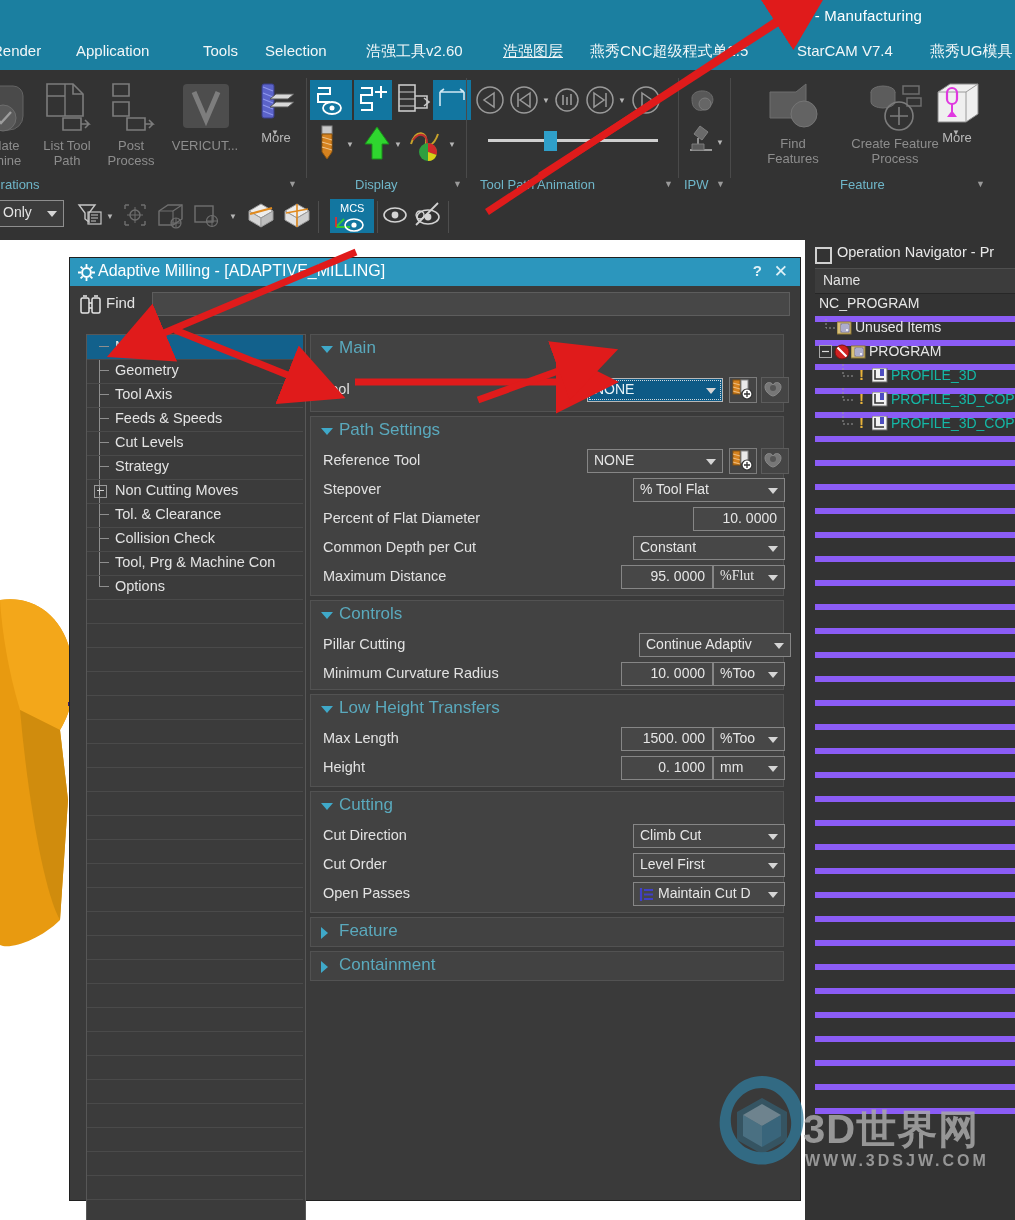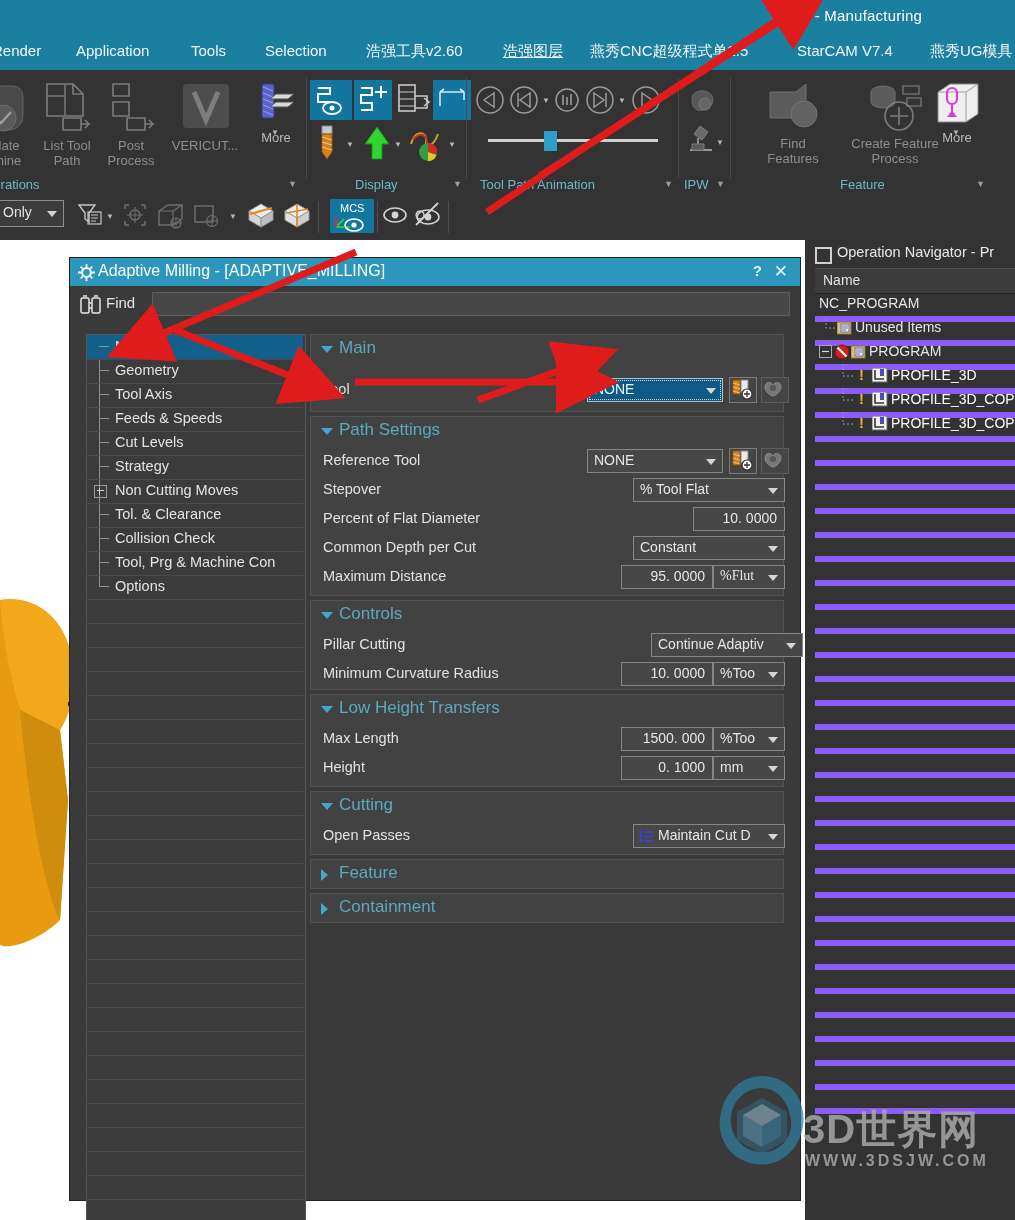--- a/index.html
+++ b/index.html
@@ -39,21 +39,21 @@
   
   #onav-title{position:absolute;left:0;top:0;width:210px;height:28px;background:#333;}
   #onav-title .sq{position:absolute;left:10px;top:7px;width:13px;height:13px;border:2px solid #d0d0d0;}
   #onav-title .txt{position:absolute;left:32px;top:4px;color:#e8e8e8;font-size:14.5px;white-space:nowrap;}
   #onav-hdr{position:absolute;left:10px;top:28px;width:200px;height:24px;background:#3c3c3c;
      border-top:1px solid #4f4f4f;border-bottom:1px solid #272727;}
   #onav-hdr span{position:absolute;left:8px;top:3px;color:#e2e2e2;font-size:14px;}
   .orow{position:absolute;left:10px;width:200px;height:24px;border-bottom:6px solid #8b5cf6;}
   .orow .olabel{position:absolute;top:3px;font-size:14px;white-space:nowrap;}
   .owhite{color:#e6e6e6;}
-  .oblue{color:#ffffff;}
+  .oblue{color:#14b8a6;}
 
   
   #dlg{left:70px;top:258px;width:730px;height:942px;background:#3a3a3a;
        box-shadow:0 0 0 1px #202020;}
   #dlg-title{position:absolute;left:0;top:0;width:730px;height:28px;background:#2c96bd;}
   #dlg-title .gear{position:absolute;left:8px;top:6px;}
   #dlg-title .t{position:absolute;left:28px;top:4px;color:#ffffff;font-size:16px;white-space:nowrap;}
   #dlg-title .q{position:absolute;right:38px;top:4px;color:#dff1f7;font-size:15px;font-weight:bold;cursor:pointer;}
   #dlg-title .x{position:absolute;right:12px;top:3px;color:#dff1f7;font-size:17px;cursor:pointer;}
 
@@ -229,21 +229,21 @@
   <div class="orow" style="top:844px;"></div>
 </div>
 
 <div class="abs" id="titlebar">
   <span class="apptitle">NX - Manufacturing</span>
 </div>
 
 <div class="abs" id="menubar">
   <span class="mi" style="left:-8px;">Render</span>
   <span class="mi" style="left:76px;">Application</span>
-  <span class="mi" style="left:191px;">Tools</span>
+  <span class="mi" style="left:203px;">Tools</span>
   <span class="mi" style="left:265px;">Selection</span>
   <span class="mi" style="left:366px;">浩强工具v2.60</span>
   <span class="mi" style="left:503px;text-decoration:underline;">浩强图层</span>
   <span class="mi" style="left:590px;">燕秀CNC超级程式单2.5</span>
   <span class="mi" style="left:797px;">StarCAM V7.4</span>
   <span class="mi" style="left:930px;">燕秀UG模具</span>
 </div>
 
 <div class="abs" id="ribbon">
 
@@ -733,21 +733,21 @@
       </div>
     </div>
 
     <div class="sect">
       <div class="secthdr">
         <span class="tri open"></span>
         <span class="stitle">Controls</span>
       </div>
       <div class="frow">
         <span class="flabel">Pillar Cutting</span>
-        <div class="combo" style="left:340px;top:2px;width:152px;padding-left:8px;">
+        <div class="combo" style="left:328px;top:2px;width:152px;padding-left:8px;">
           <span class="cval" style="width:124px;">Continue Adaptiv</span>
           <span class="cdown"></span>
         </div>
       </div>
       <div class="frow">
         <span class="flabel">Minimum Curvature Radius</span>
         <div class="numfield" style="left:310px;top:2px;width:92px;">
           <span class="nval">10. 0000</span>
         </div>
         <div class="combo" style="left:402px;top:2px;width:72px;">
@@ -781,20 +781,34 @@
           <span class="cval" style="width:44px;">mm</span>
           <span class="cdown"></span>
         </div>
       </div>
     </div>
 
     <div class="sect">
       <div class="secthdr">
         <span class="tri open"></span>
         <span class="stitle">Cutting</span>
+      </div>
+      <div class="frow">
+        <span class="flabel">Cut Direction</span>
+        <div class="combo" style="left:322px;top:2px;width:152px;">
+          <span class="cval">Climb Cut</span>
+          <span class="cdown"></span>
+        </div>
+      </div>
+      <div class="frow">
+        <span class="flabel">Cut Order</span>
+        <div class="combo" style="left:322px;top:2px;width:152px;">
+          <span class="cval">Level First</span>
+          <span class="cdown"></span>
+        </div>
       </div>
       <div class="frow" style="height:32px;">
         <span class="flabel">Open Passes</span>
         <div class="combo" style="left:322px;top:2px;width:152px;">
           <svg class="abs" style="left:5px;top:4px;" width="15" height="15">
             <path d="M2,1 V14" stroke="#4040c8" stroke-width="2.2"></path>
             <path d="M5,3 h9 M5,7.5 h9 M5,12 h9" stroke="#4040c8" stroke-width="1.8"></path>
           </svg>
           <span class="cval" style="left:24px;width:106px;">Maintain Cut D</span>
           <span class="cdown"></span>

